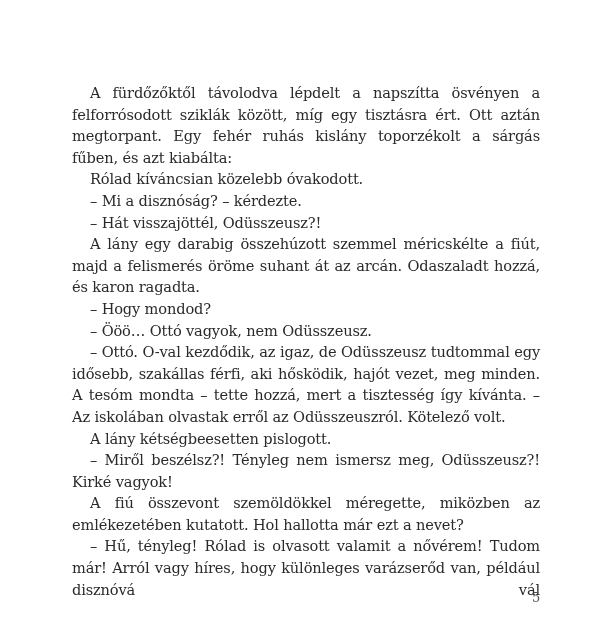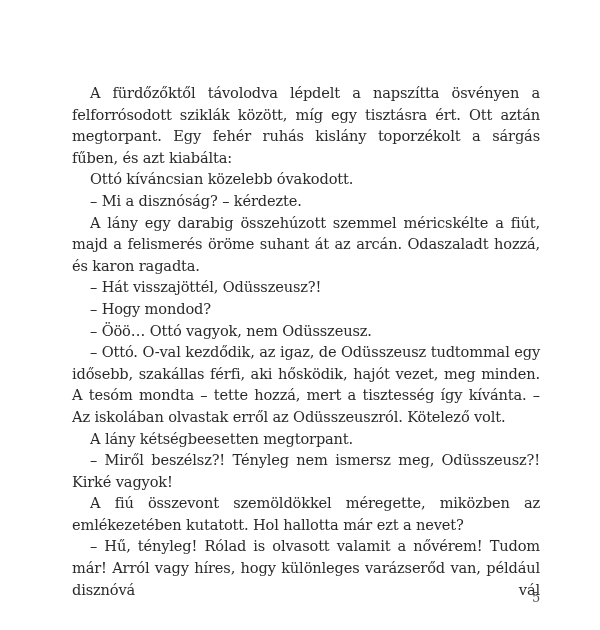--- a/index.html
+++ b/index.html
@@ -50,26 +50,26 @@
       font-size: 13px;
       color: #555555;
     }
   </style>
 </head>
 <body>
 
 <div class="page">
   <div class="text-block">
     <p class="p">A fürdőzőktől távolodva lépdelt a napszítta ösvényen a felforróso­dott sziklák között, míg egy tisztásra ért. Ott aztán megtorpant. Egy fehér ruhás kislány toporzékolt a sárgás fűben, és azt kiabálta:</p>
-    <p class="p">Ottó kíváncsian közelebb óvakodott.</p>
+    <p class="p">Rólad kíváncsian közelebb óvakodott.</p>
     <p class="p">– Mi a disznóság? – kérdezte.</p>
+    <p class="p">– Hát visszajöttél, Odüsszeusz?!</p>
     <p class="p">A lány egy darabig összehúzott szemmel méricskélte a fiút, majd a felismerés öröme suhant át az arcán. Odaszaladt hozzá, és karon ra­gadta.</p>
-    <p class="p">– Hát visszajöttél, Odüsszeusz?!</p>
     <p class="p">– Hogy mondod?</p>
     <p class="p">– Ööö… Ottó vagyok, nem Odüsszeusz.</p>
     <p class="p">– Ottó. O-val kezdődik, az igaz, de Odüsszeusz tudtommal egy idő­sebb, szakállas férfi, aki hősködik, hajót vezet, meg minden. A tesóm mondta – tette hozzá, mert a tisztesség így kívánta. – Az iskolában ol­vastak erről az Odüsszeuszról. Kötelező volt.</p>
-    <p class="p">A lány kétségbeesetten megtorpant.</p>
+    <p class="p">A lány kétségbeesetten pislogott.</p>
     <p class="p">– Miről beszélsz?! Tényleg nem ismersz meg, Odüsszeusz?! Kirké vagyok!</p>
     <p class="p">A fiú összevont szemöldökkel méregette, miközben az emlékezeté­ben kutatott. Hol hallotta már ezt a nevet?</p>
     <p class="p justify-last">– Hű, tényleg! Rólad is olvasott valamit a nővérem! Tudom már! Ar­ról vagy híres, hogy különleges varázserőd van, például disznóvá vál­</p>
   </div>
   <div class="page-number">5</div>
 </div>
 
 </body></html>

